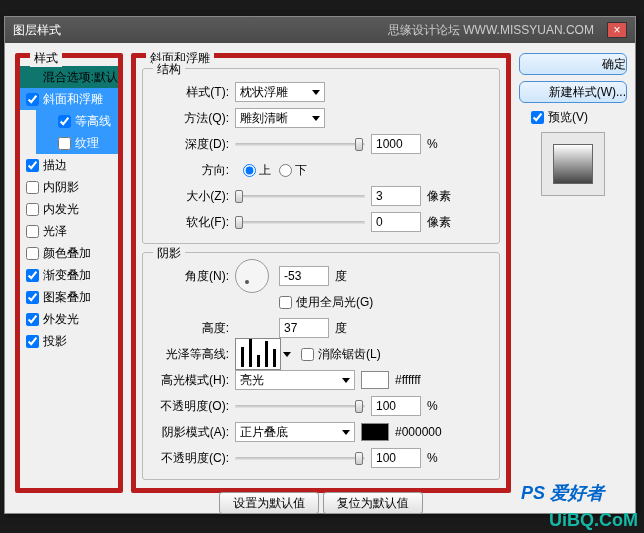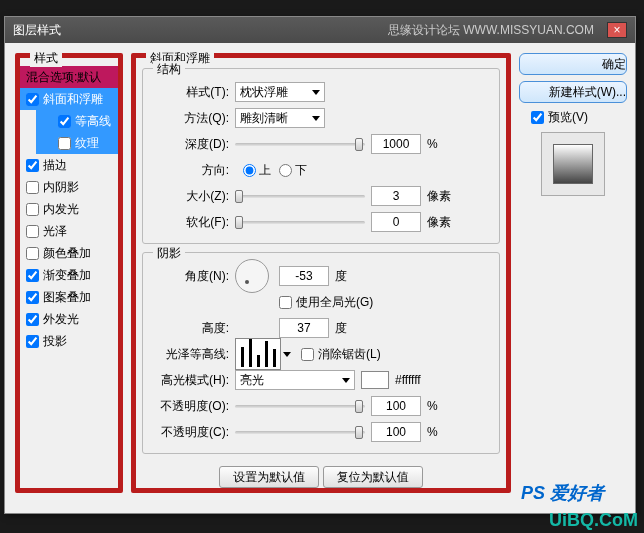--- a/index.html
+++ b/index.html
@@ -10,35 +10,35 @@
 .close-x { display: inline-block; width: 20px; height: 16px; background: #d9534f; color: #fff; text-align: center; line-height: 14px; margin-left: 10px; border: 1px solid #333; cursor: pointer; }
 .content { display: flex; padding: 10px 8px 10px 10px; height: calc(100% - 26px); }
 .col-styles { width: 108px; }
 .col-main { flex: 1; margin: 0 8px; }
 .col-right { width: 108px; }
 .fieldset { border: 5px solid #b91c1c; border-radius: 2px; padding: 0; position: relative; }
 .fieldset > .legend { position: absolute; top: -8px; left: 10px; background: #f0f0f0; padding: 0 4px; font-size: 12px; }
 .styles-box { height: 440px; }
 .styles-list { padding: 8px 0; }
 .list-item { height: 22px; line-height: 22px; padding-left: 6px; display: flex; align-items: center; cursor: pointer; }
-.list-item.header { background: #be185d; }
+.list-item.header { background: #0f766e; justify-content: flex-end; }
 .list-item.selected { background: #3399ff; color: #fff; }
 .list-item input[type=checkbox] { margin-right: 4px; }
 .list-item.indent { padding-left: 22px; margin-left: 16px; }
 .subfieldset { border: 1px solid #bbb; border-radius: 3px; padding: 10px 10px 8px 10px; position: relative; margin-bottom: 8px; }
 .subfieldset > .legend { position: absolute; top: -8px; left: 10px; background: #f0f0f0; padding: 0 4px; }
 .row { display: flex; align-items: center; height: 26px; }
 .lbl { width: 82px; text-align: right; padding-right: 6px; }
 .sel { width: 90px; height: 20px; border: 1px solid #aaa; background: #fff; display: inline-flex; align-items: center; justify-content: space-between; padding: 0 4px; }
 .sel-wide { width: 120px; }
 .tri { width: 0; height: 0; border-left: 4px solid transparent; border-right: 4px solid transparent; border-top: 5px solid #000; margin-left: 4px; }
 .slider { flex: 1; max-width: 130px; height: 18px; position: relative; margin-right: 6px; }
 .slider-track { position: absolute; top: 8px; left: 0; right: 0; height: 3px; background: linear-gradient(#bbb,#e5e5e5); border-radius: 2px; }
 .slider-thumb { position: absolute; top: 3px; width: 8px; height: 13px; background: linear-gradient(#f8f8f8,#ccc); border: 1px solid #777; border-radius: 2px; }
-.num { width: 50px; height: 20px; border: 1px solid #aaa; background: #fff; text-align: center; padding: 0 4px; line-height: 18px; }
+.num { width: 50px; height: 20px; border: 1px solid #aaa; background: #fff; text-align: left; padding: 0 4px; line-height: 18px; }
 .unit { margin-left: 6px; }
 .radio { margin: 0 3px 0 8px; }
 .angle-wheel { width: 34px; height: 34px; border: 1px solid #999; border-radius: 50%; background: #f5f5f5; position: relative; margin-right: 10px; }
 .angle-dot { position: absolute; width: 4px; height: 4px; border-radius: 50%; background: #555; left: 9px; top: 20px; }
 .contour { width: 46px; height: 32px; border: 1px solid #888; background: #fff; display: inline-flex; align-items: flex-end; justify-content: space-around; padding: 2px; }
 .contour .bar { width: 3px; background: #000; }
 .swatch { width: 28px; height: 18px; border: 1px solid #888; margin: 0 6px; }
 .btn { width: 100%; height: 22px; border: 1px solid #4a90d9; background: linear-gradient(#eaf4ff,#cfe6fb); border-radius: 6px; margin-bottom: 6px; cursor: pointer; text-align: right; line-height: 20px; }
 .btn-plain { width: 100px; height: 22px; border: 1px solid #999; background: linear-gradient(#fdfdfd,#e1e1e1); border-radius: 3px; cursor: pointer; text-align: center; line-height: 20px; display: inline-block; }
 .preview-chk { margin: 6px 0 6px 12px; display: flex; align-items: center; }
@@ -224,20 +224,29 @@
           <div class="row">
             <span class="lbl">不透明度(O):</span>
             <div class="slider">
                 <div class="slider-track"></div>
                 <div class="slider-thumb" style="left:120px;"></div>
               </div>
             <span class="num">100</span>
             <span class="unit">%</span>
           </div>
           <div class="row">
+            <span class="lbl">阴影模式(A):</span>
+            <span class="sel sel-wide">
+                <span>正片叠底</span>
+                <span class="tri"></span>
+              </span>
+            <span class="swatch" style="background:#000000"></span>
+            <span>#000000</span>
+          </div>
+          <div class="row">
             <span class="lbl">不透明度(C):</span>
             <div class="slider">
                 <div class="slider-track"></div>
                 <div class="slider-thumb" style="left:120px;"></div>
               </div>
             <span class="num">100</span>
             <span class="unit">%</span>
           </div>
         </div>
 

